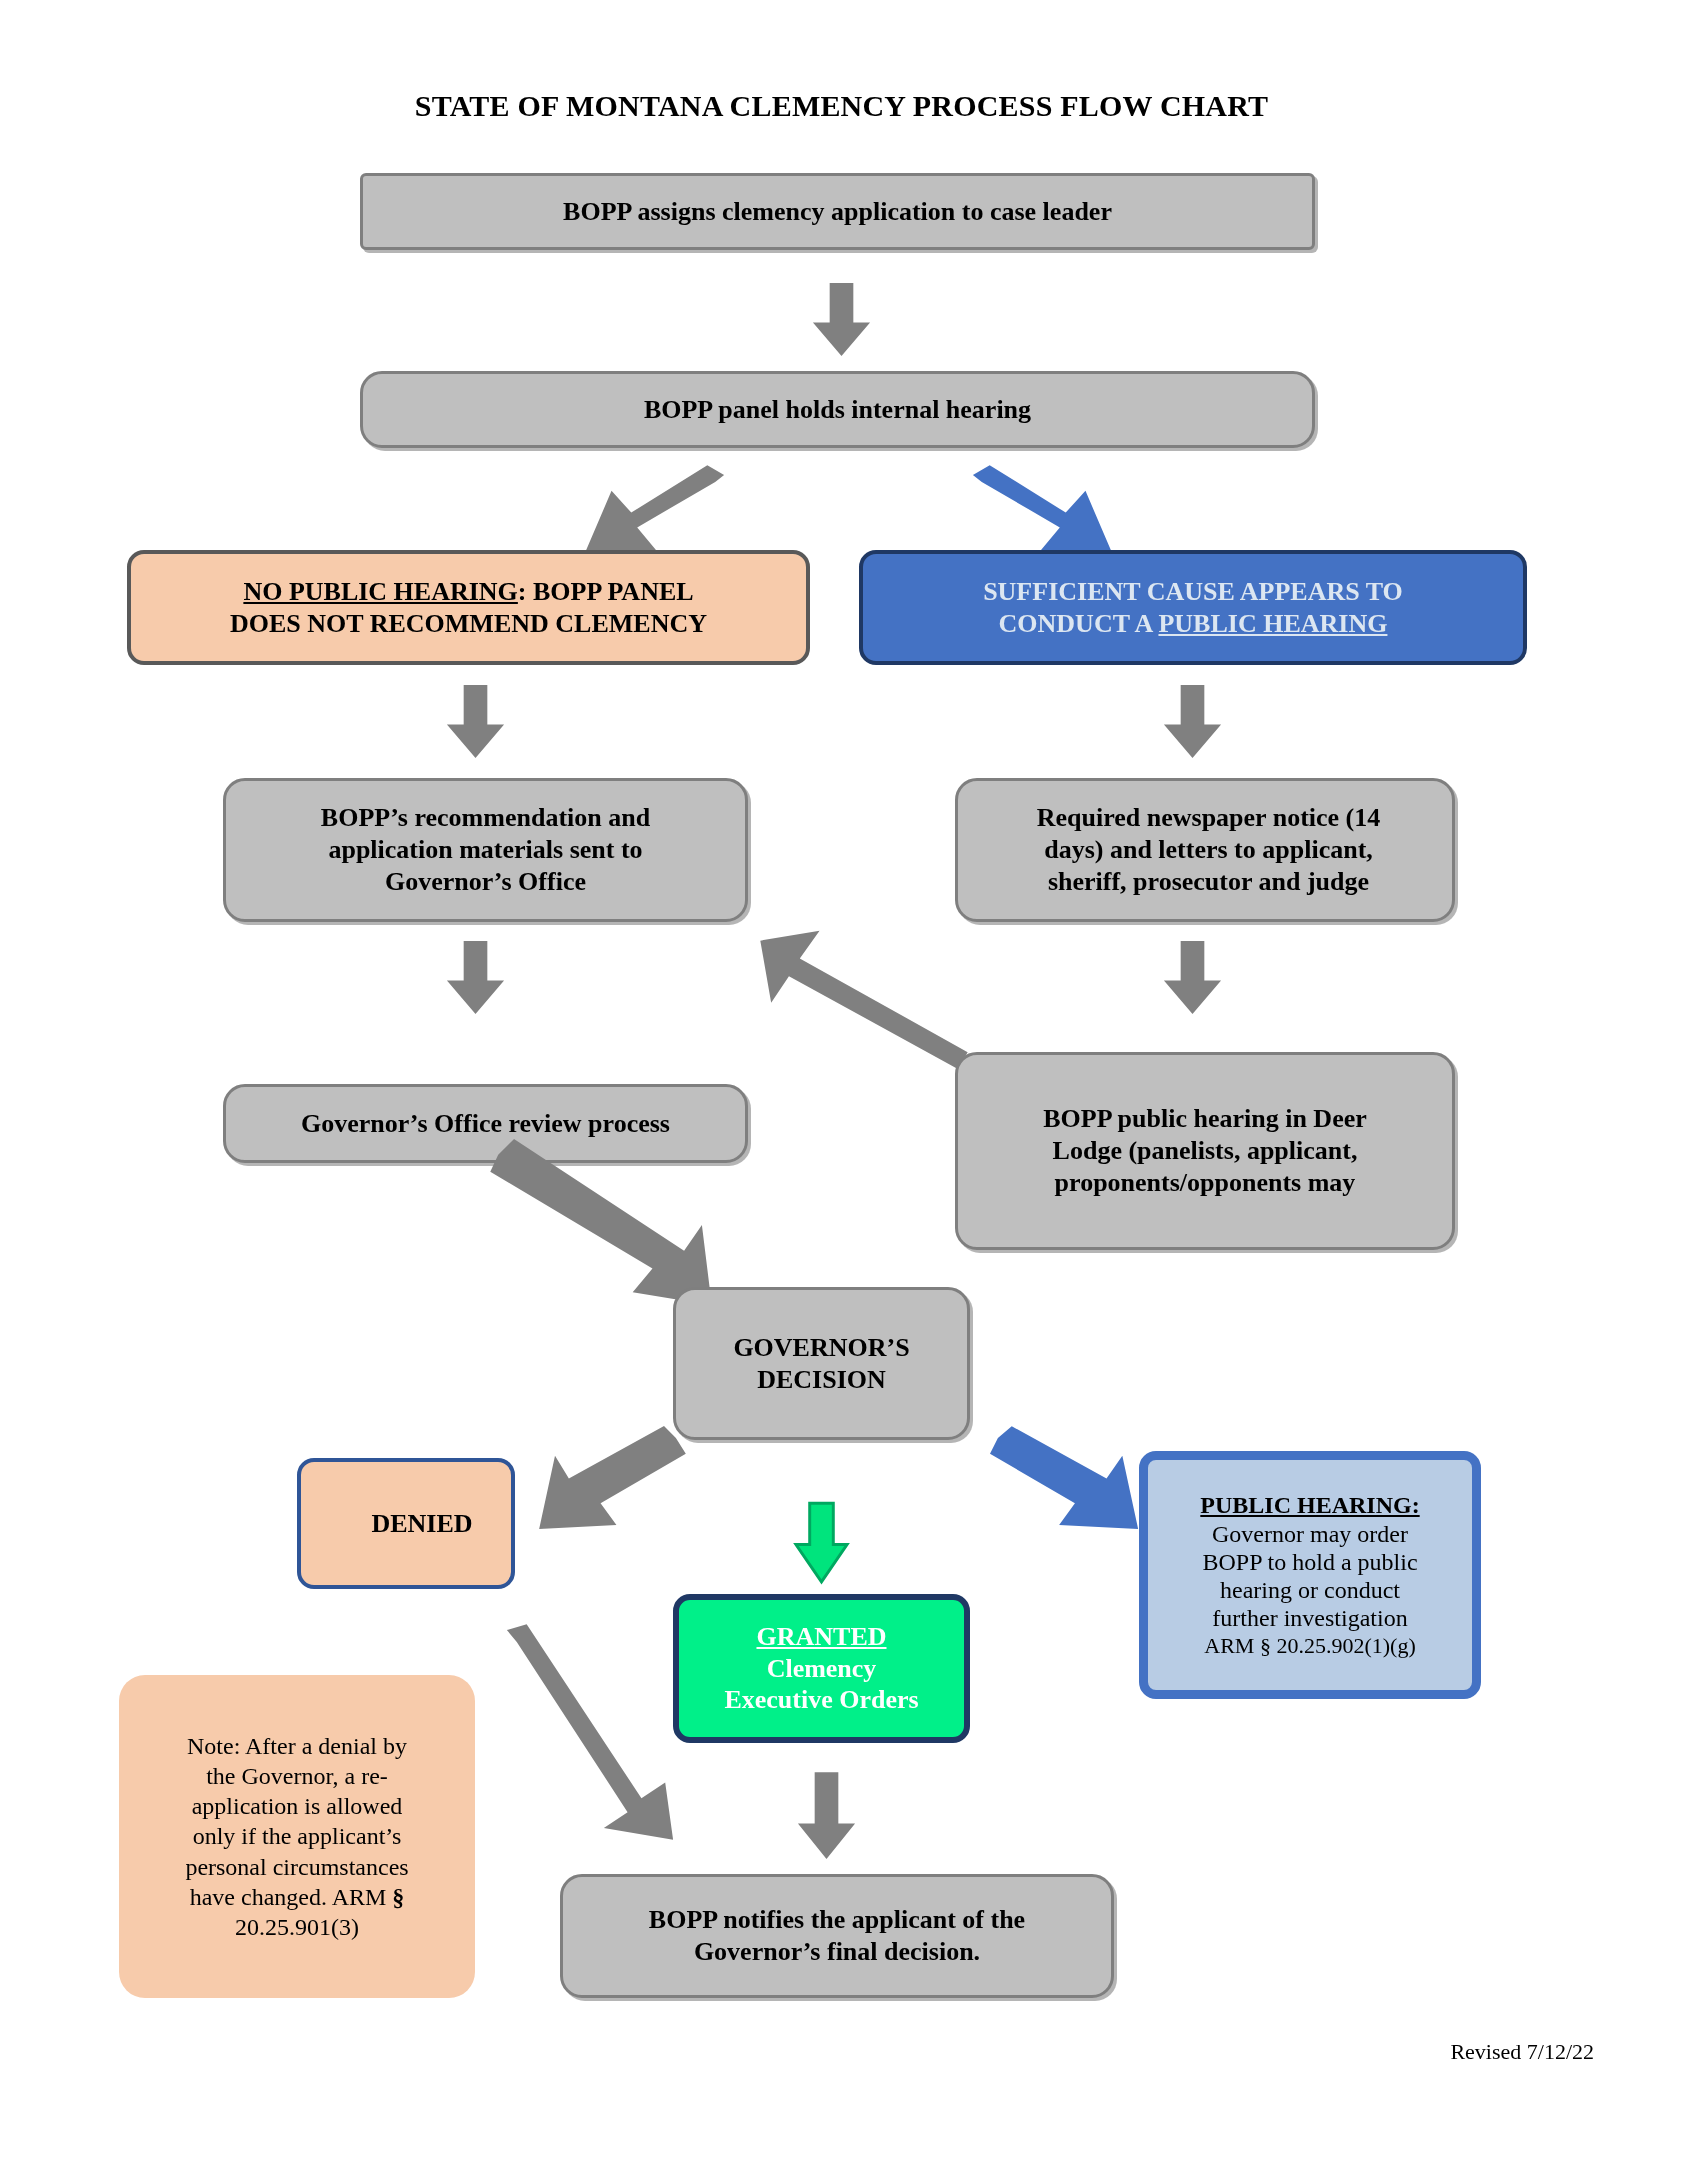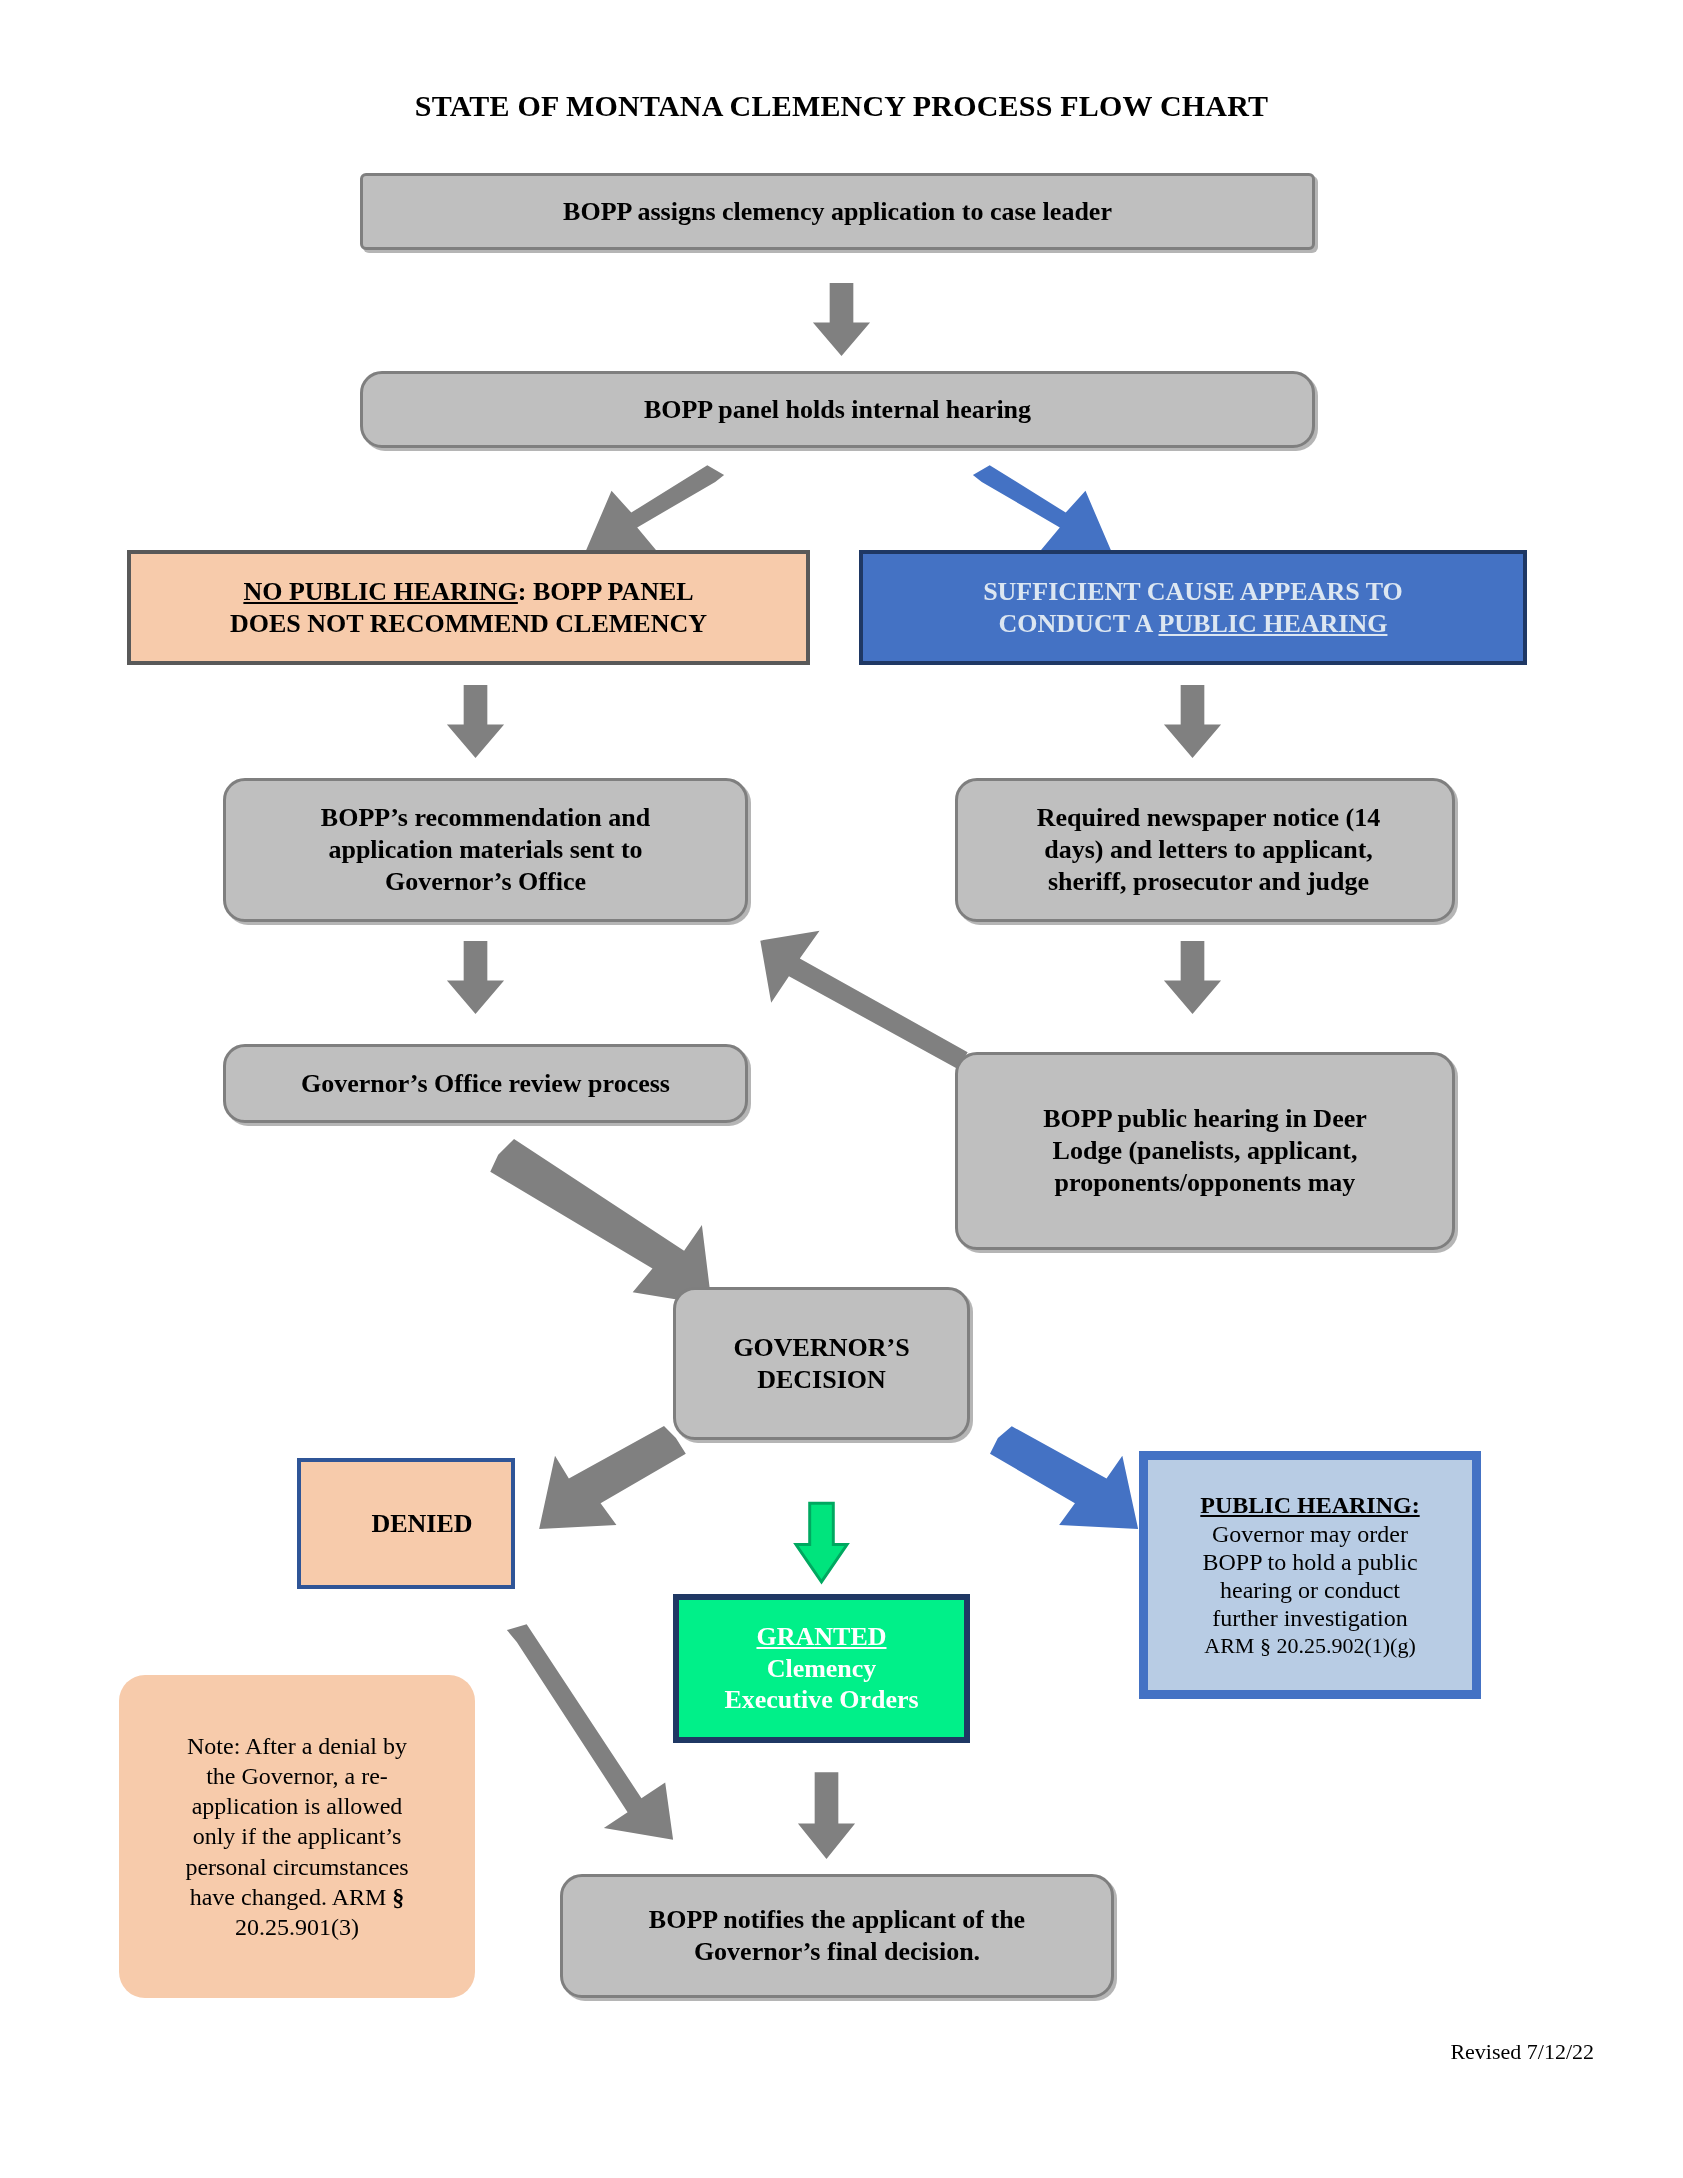--- a/index.html
+++ b/index.html
@@ -33,20 +33,21 @@
   }
 
   .node {
     position: absolute;
     box-sizing: border-box;
     display: flex;
     align-items: center;
     justify-content: center;
     text-align: center;
     line-height: 1.22;
+    border-radius: 17px;
   }
 
   
   .gray {
     background: #bfbfbf;
     border: 3px solid #7f7f7f;
     border-radius: 22px;
     font-weight: bold;
     font-size: 26px;
     color: #000000;
@@ -211,21 +212,21 @@
       <polygon points="23,0 47,0 47,40 64,40 35,74 6,40 23,40" fill="#808080"></polygon>
     </svg>
   </div>
 
   <div class="arrow" style="left:754px; top:911px;">
     <svg width="218" height="158" viewBox="0 0 220 160">
       <polygon points="6,30 66,20 46,48 216,143 206,160 35,66 17,93" fill="#808080"></polygon>
     </svg>
   </div>
 
-  <div class="node gray" style="left:223px; top:1044px; width:525px; height:79px;">
+  <div class="node gray" style="left:223px; top:1084px; width:525px; height:79px;">
     <div class="inner">Governor’s Office review process</div>
   </div>
 
   <div class="node gray" style="left:955px; top:1052px; width:500px; height:198px;">
     <div class="inner">
       <div>BOPP public hearing in Deer</div>
       <div>Lodge (panelists, applicant,</div>
       <div>proponents/opponents may</div>
     </div>
   </div>

